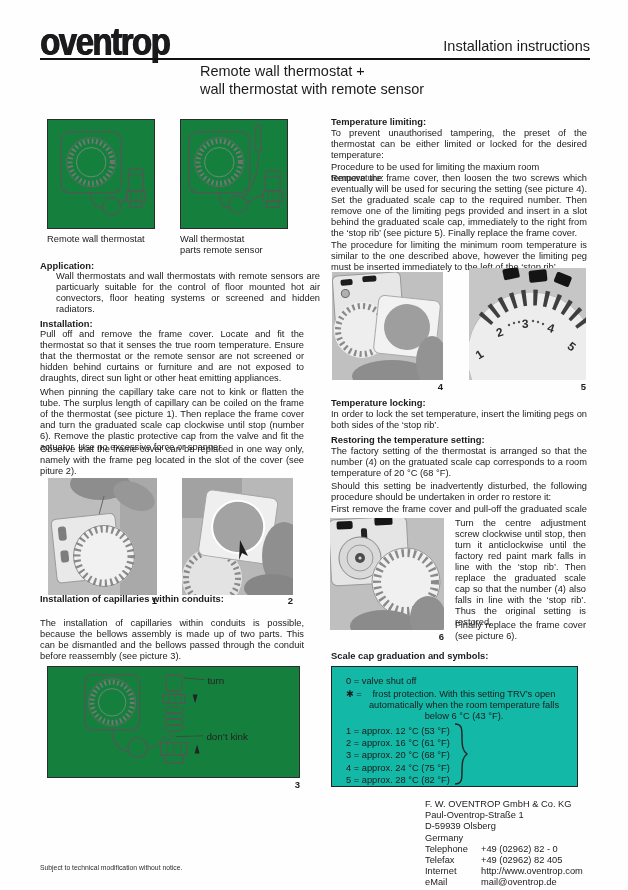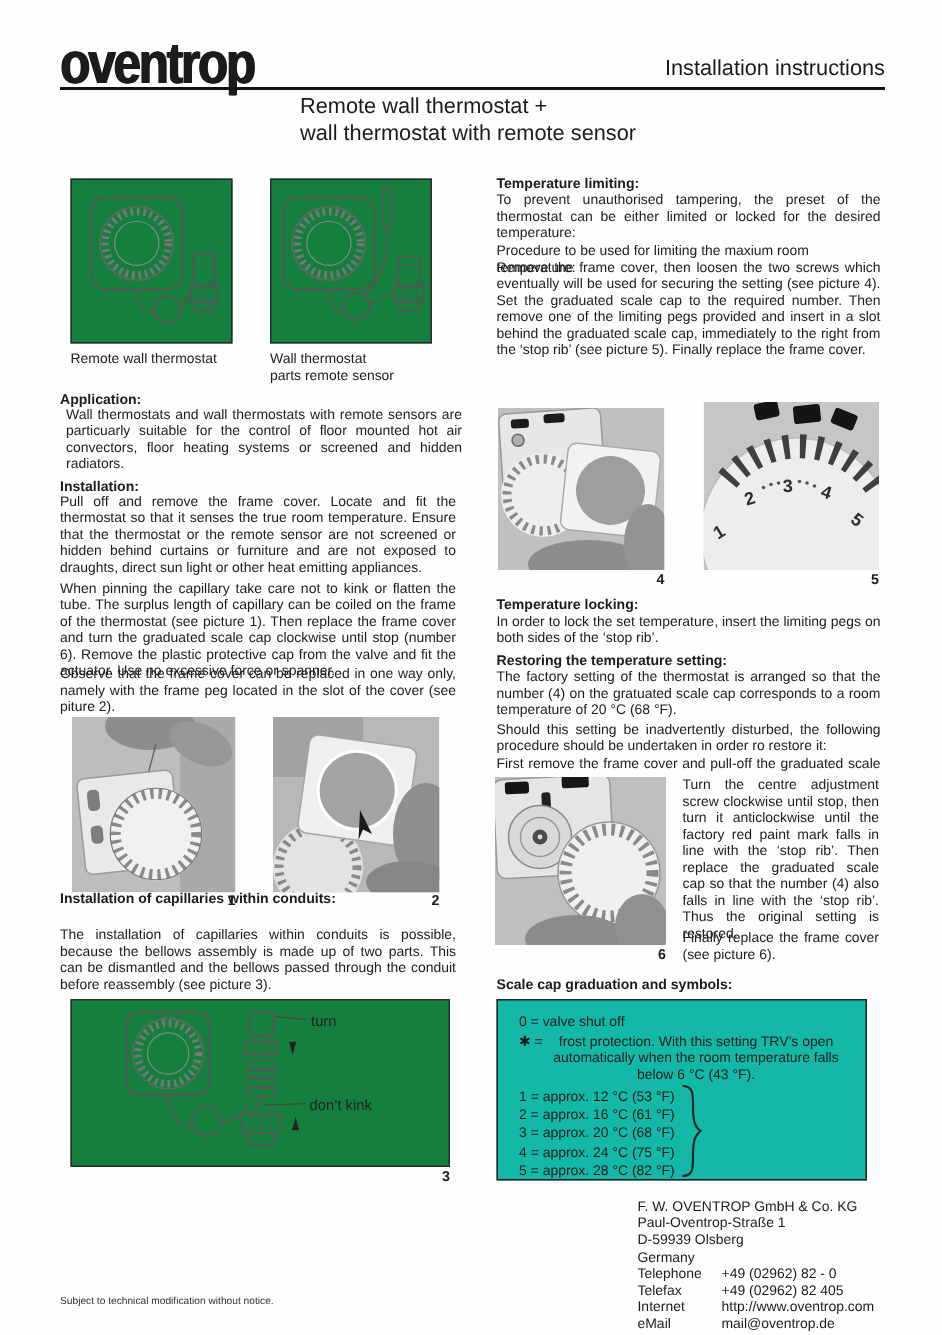--- a/index.html
+++ b/index.html
@@ -95,21 +95,21 @@
     </svg>
   </div>
 
   <div class="abs cap" style="left:47px;top:234px;width:125px;">Remote wall thermostat</div>
   <div class="abs cap" style="left:180px;top:234px;width:120px;">
     <div>Wall thermostat</div>
     <div>parts remote sensor</div>
   </div>
 
   <div class="abs h" style="left:40px;top:260px;">Application:</div>
-  <div class="abs p" style="left:44px;top:271px;width:264px;">Wall thermostats and wall thermostats with remote sensors are particuarly suitable for the control of floor mounted hot air convectors, floor heating systems or screened and hidden radiators.</div>
+  <div class="abs p" style="left:56px;top:271px;width:264px;">Wall thermostats and wall thermostats with remote sensors are particuarly suitable for the control of floor mounted hot air convectors, floor heating systems or screened and hidden radiators.</div>
 
   <div class="abs h" style="left:40px;top:318px;">Installation:</div>
   <div class="abs p" style="left:40px;top:329px;width:264px;">Pull off and remove the frame cover. Locate and fit the thermostat so that it senses the true room temperature. Ensure that the thermostat or the remote sensor are not screened or hidden behind curtains or furniture and are not exposed to draughts, direct sun light or other heat emitting appliances.</div>
   <div class="abs p" style="left:40px;top:387px;width:264px;">When pinning the capillary take care not to kink or flatten the tube. The surplus length of capillary can be coiled on the frame of the thermostat (see picture 1). Then replace the frame cover and turn the graduated scale cap clockwise until stop (number 6). Remove the plastic protective cap from the valve and fit the actuator. Use no excessive force or spanner.</div>
   <div class="abs p" style="left:40px;top:444px;width:264px;">Observe that the frame cover can be replaced in one way only, namely with the frame peg located in the slot of the cover (see piture 2).</div>
 
   <div class="abs photo" style="left:48px;top:478px;width:109px;height:117px;">
     <svg viewBox="0 0 109 117" width="109" height="117">
       <rect width="109" height="117" fill="#bdbdbd"></rect>
       <rect x="72" y="0" width="37" height="117" fill="#a9a9a9"></rect>
@@ -182,20 +182,21 @@
     </svg>
   </div>
   <div class="abs num" style="left:47px;top:780px;width:253px;">3</div>
 
   <div class="abs footnote" style="left:40px;top:864px;width:220px;">Subject to technical modification without notice.</div>
 
   <div class="abs h" style="left:331px;top:116px;">Temperature limiting:</div>
   <div class="abs p" style="left:331px;top:128px;width:256px;">To prevent unauthorised tampering, the preset of the thermostat can be either limited or locked for the desired temperature:</div>
   <div class="abs single" style="left:331px;top:162px;width:256px;">Procedure to be used for limiting the maxium room temperature:</div>
   <div class="abs p" style="left:331px;top:173px;width:256px;">Remove the frame cover, then loosen the two screws which eventually will be used for securing the setting (see picture 4). Set the graduated scale cap to the required number. Then remove one of the limiting pegs provided and insert in a slot behind the graduated scale cap, immediately to the right from the ‘stop rib’ (see picture 5). Finally replace the frame cover.</div>
+  <div class="abs p" style="left:331px;top:240px;width:256px;">The procedure for limiting the minimum room temperature is similar to the one described above, however the limiting peg must be inserted immediately to the left of the ‘stop rib’.</div>
 
   <div class="abs photo" style="left:332px;top:272px;width:111px;height:108px;">
     <svg viewBox="0 0 111 108" width="111" height="108">
       <rect width="111" height="108" fill="#c0c0c0"></rect>
       <g transform="rotate(-4 35 30)">
         <rect x="2" y="2" width="68" height="56" rx="5" fill="#e7e7e7" stroke="#999"></rect>
         <rect x="10" y="6" width="12" height="6" rx="2" fill="#1c1c1c"></rect>
         <rect x="32" y="4" width="14" height="6" rx="2" fill="#1c1c1c"></rect>
         <circle cx="14" cy="20" r="4" fill="#b0b0b0" stroke="#666"></circle>
       </g>

